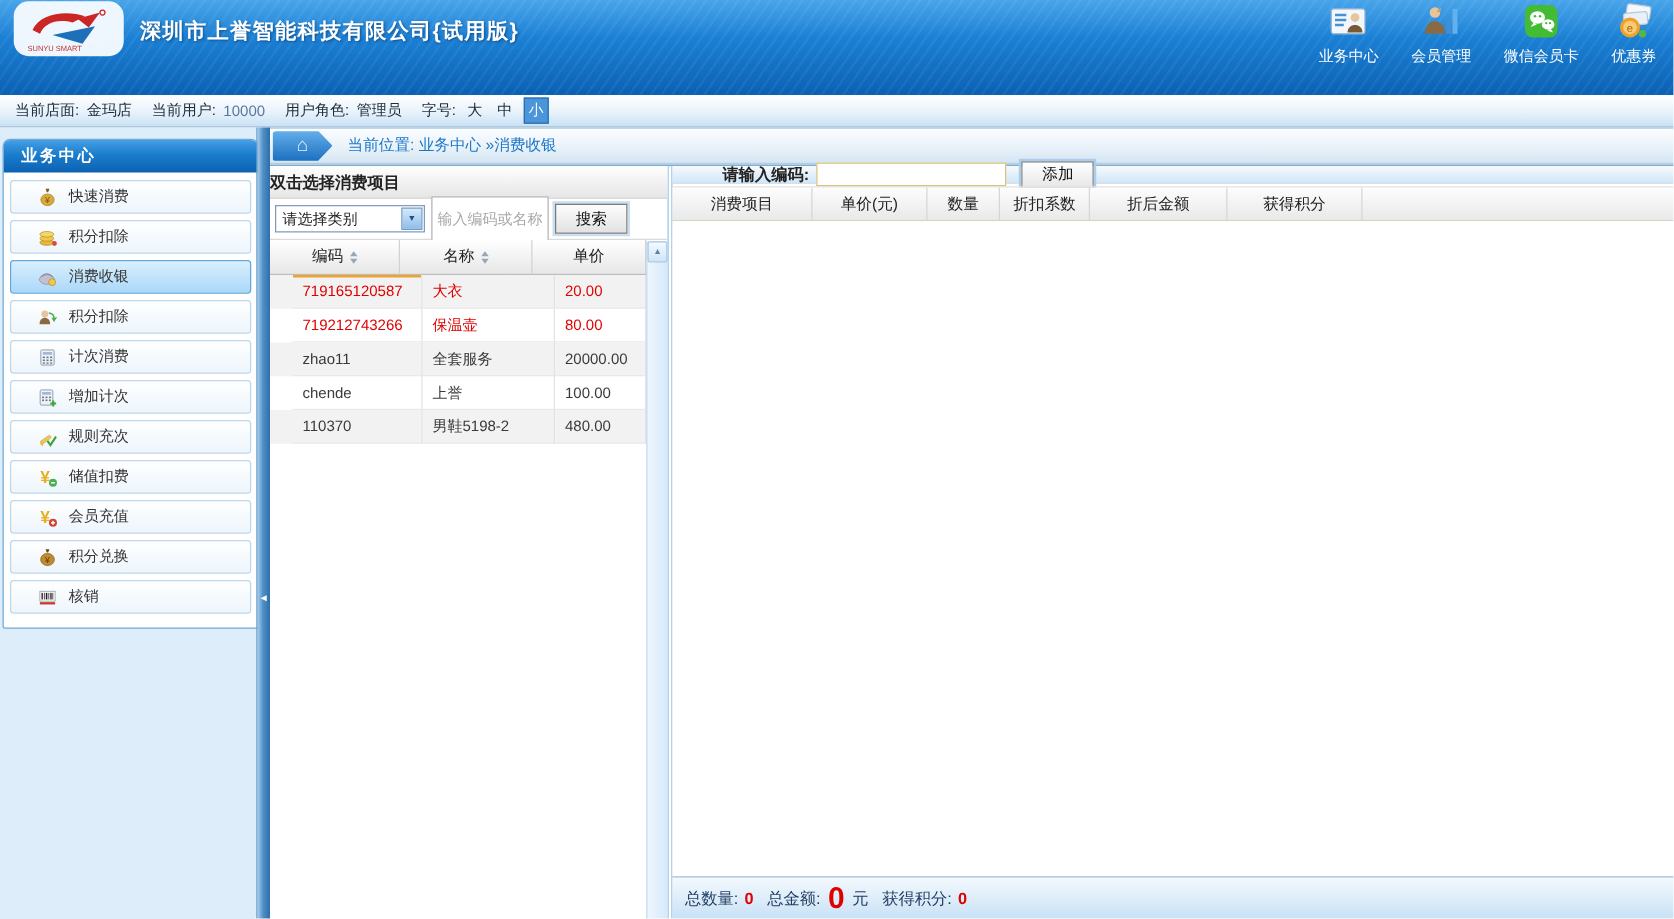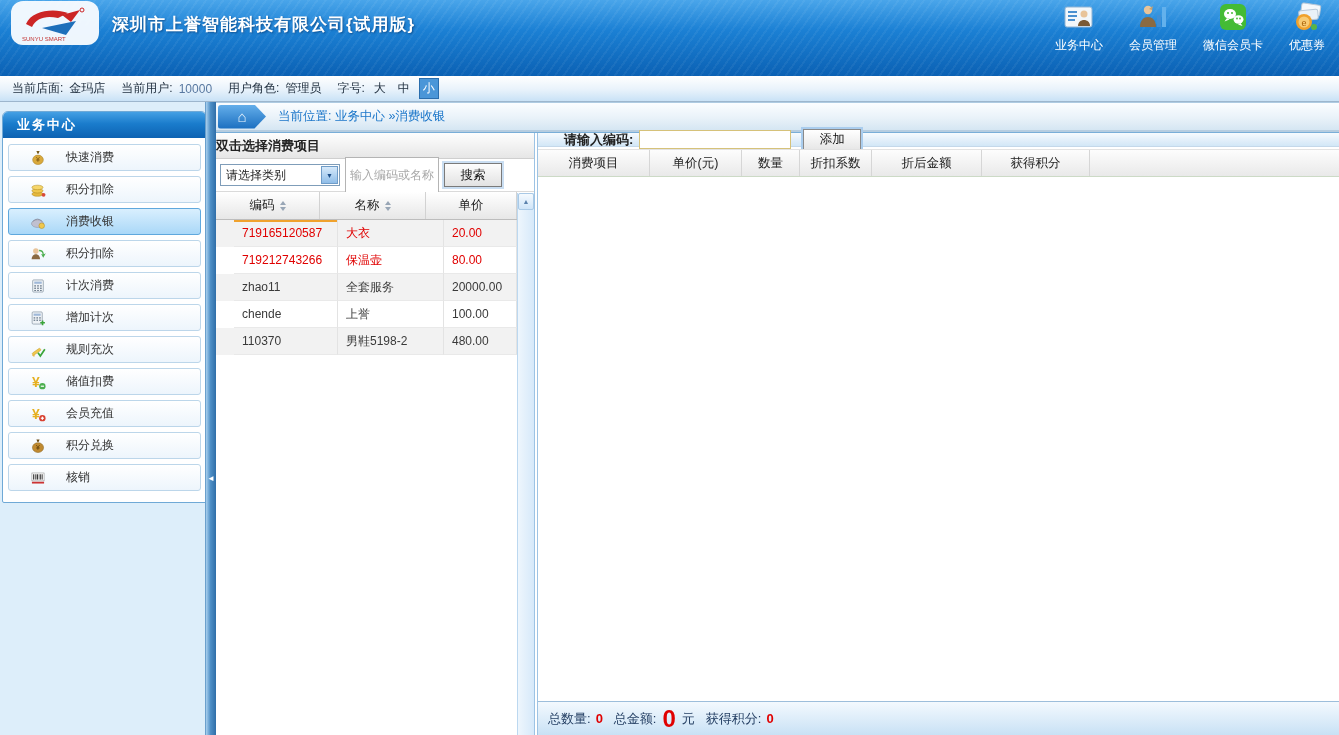--- a/index.html
+++ b/index.html
@@ -42,21 +42,21 @@
     background:#fff; border:1px solid #6fa9d6; border-radius:6px 6px 2px 2px;
   }
   .sidebar-header{
     height:26px; line-height:26px; padding-left:14px; letter-spacing:2px;
     color:#fff; font-size:13px; font-weight:bold;
     background:linear-gradient(180deg,#45a0e4 0%,#1a7ccc 45%,#0d62b2 100%);
     border-radius:5px 5px 0 0;
   }
   .menu{ padding:6px 5px 0 5px; }
   .menu-item{
-    height:27px; margin-bottom:5px; display:flex; align-items:center; gap:20px;
+    height:27px; margin-bottom:5px; display:flex; align-items:center; gap:9px;
     padding-left:21px; font-size:12px; color:#333; cursor:pointer;
     border:1px solid #bcd6ea; border-radius:3px;
     background:linear-gradient(180deg,#ffffff,#edf5fc);
   }
   .menu-item.selected{
     background:linear-gradient(180deg,#d9effe 0%,#aad8f8 100%);
     border-color:#5fa8dd;
   }
   .menu-item svg{ width:16px; height:16px; flex-shrink:0; }
   .collapse-strip{
@@ -132,21 +132,21 @@
   }
   .pp-scroll-btn{
     height:17px; display:flex; align-items:center; justify-content:center;
     background:linear-gradient(180deg,#f5faff,#cfe5f8); border:1px solid #a9c9e6; border-radius:2px;
     font-size:7px; color:#5b82ad; cursor:pointer;
   }
 
   
   .cart-panel{ flex:1; min-width:0; display:flex; flex-direction:column; border-left:1px solid #9dc3e4; margin-left:2px; background:#fff; }
   .cp-inputbar{
-    height:14px; display:flex; align-items:center; padding-left:26px;
+    height:14px; display:flex; align-items:center; padding-left:40px;
     background:linear-gradient(180deg,#f7fbfe 0%,#e2effa 55%,#d2e7f7 100%);
     border-bottom:1px solid #c4d8ea;
   }
   .cp-input-label{ font-size:13px; font-weight:bold; color:#222; margin-right:6px; }
   .cp-code-input{ width:152px; height:19px; border:1px solid #d6c27a; font-size:12px; padding:0 4px; }
   .cp-add-btn{
     margin-left:12px; width:58px; height:22px; font-size:12.5px; color:#111; cursor:pointer;
     background:linear-gradient(180deg,#ffffff,#e6e6e6); border:1px solid #8a8a8a;
     box-shadow:0 0 0 2px #aacdee; font-family:inherit;
   }

